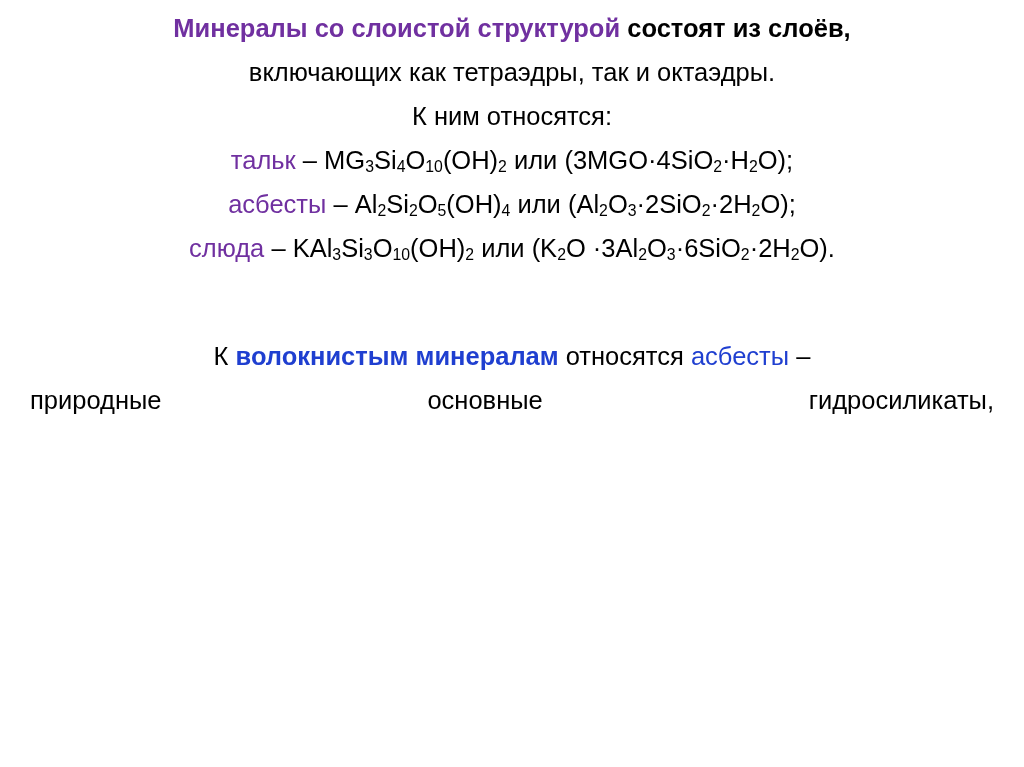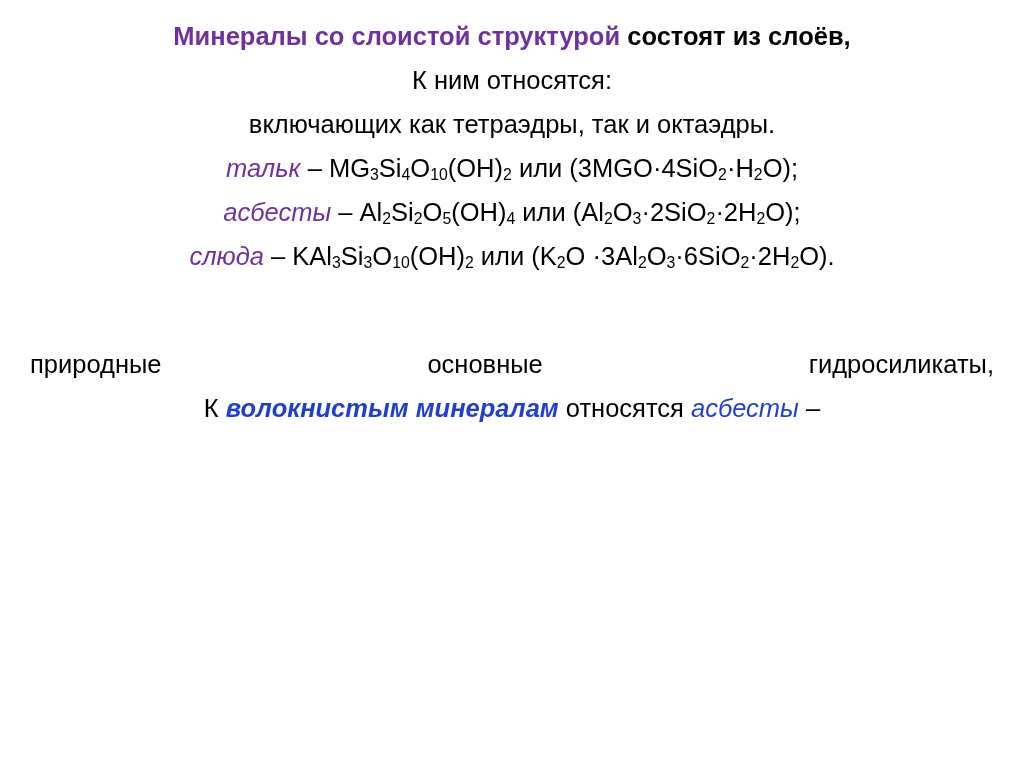--- a/index.html
+++ b/index.html
@@ -12,21 +12,21 @@
     background: #ffffff;
     font-family: "Liberation Sans", sans-serif;
     color: #000000;
     overflow: hidden;
   }
   .slide {
     position: relative;
     width: 1024px;
     height: 608px;
     box-sizing: border-box;
-    padding: 14px 30px 0 30px;
+    padding: 6px 30px 0 30px;
   }
   .block {
     width: 100%;
   }
   .line {
     text-align: center;
     font-size: 25.5px;
     line-height: 44px;
     white-space: nowrap;
   }
@@ -38,21 +38,20 @@
   .bold {
     font-weight: bold;
   }
   .purple {
     color: #7030a0;
   }
   .blue {
     color: #1f3fd0;
   }
   .italic {
-    font-style: italic;
   }
   sub {
     font-size: 0.62em;
     vertical-align: -0.22em;
     line-height: 0;
   }
   .gap-big {
     height: 62px;
   }
   .para2 {
@@ -63,49 +62,49 @@
 <body>
 
 <div class="slide">
 
   <div class="block">
 
     <div class="line">
       <span class="bold purple">Минералы со слоистой структурой</span><span class="bold"> состоят из слоёв,</span>
     </div>
 
+    <div class="line">включающих как тетраэдры, так и октаэдры.</div>
+
     <div class="line">К ним относятся:</div>
-
-    <div class="line">включающих как тетраэдры, так и октаэдры.</div>
 
     <div class="line">
       <span class="italic purple">тальк</span><span> – </span><span><span>MG</span><sub>3</sub><span>Si</span><sub>4</sub><span>O</span><sub>10</sub><span>(OH)</span><sub>2</sub><span> или (3MGO·4SiO</span><sub>2</sub><span>·H</span><sub>2</sub><span>O);</span></span>
     </div>
 
     <div class="line">
       <span class="italic purple">асбесты</span><span> – </span><span><span>Al</span><sub>2</sub><span>Si</span><sub>2</sub><span>O</span><sub>5</sub><span>(OH)</span><sub>4</sub><span> или (Al</span><sub>2</sub><span>O</span><sub>3</sub><span>·2SiO</span><sub>2</sub><span>·2H</span><sub>2</sub><span>O);</span></span>
     </div>
 
     <div class="line">
       <span class="italic purple">слюда</span><span> – </span><span><span>KAl</span><sub>3</sub><span>Si</span><sub>3</sub><span>O</span><sub>10</sub><span>(OH)</span><sub>2</sub><span> или (K</span><sub>2</sub><span>O ·3Al</span><sub>2</sub><span>O</span><sub>3</sub><span>·6SiO</span><sub>2</sub><span>·2H</span><sub>2</sub><span>O).</span></span>
     </div>
 
   </div>
 
   <div class="gap-big"></div>
 
   <div class="block para2">
 
+    <div class="line">
+      <span>К </span><span class="bold italic blue">волокнистым минералам</span><span> относятся </span><span class="italic blue">асбесты</span><span> –</span>
+    </div>
+
     <div class="line justify">
       <span>природные</span>
       <span>основные</span>
       <span>гидросиликаты,</span>
-    </div>
-
-    <div class="line">
-      <span>К </span><span class="bold italic blue">волокнистым минералам</span><span> относятся </span><span class="italic blue">асбесты</span><span> –</span>
     </div>
 
 
 
   </div>
 
 </div>
 
 </body></html>

